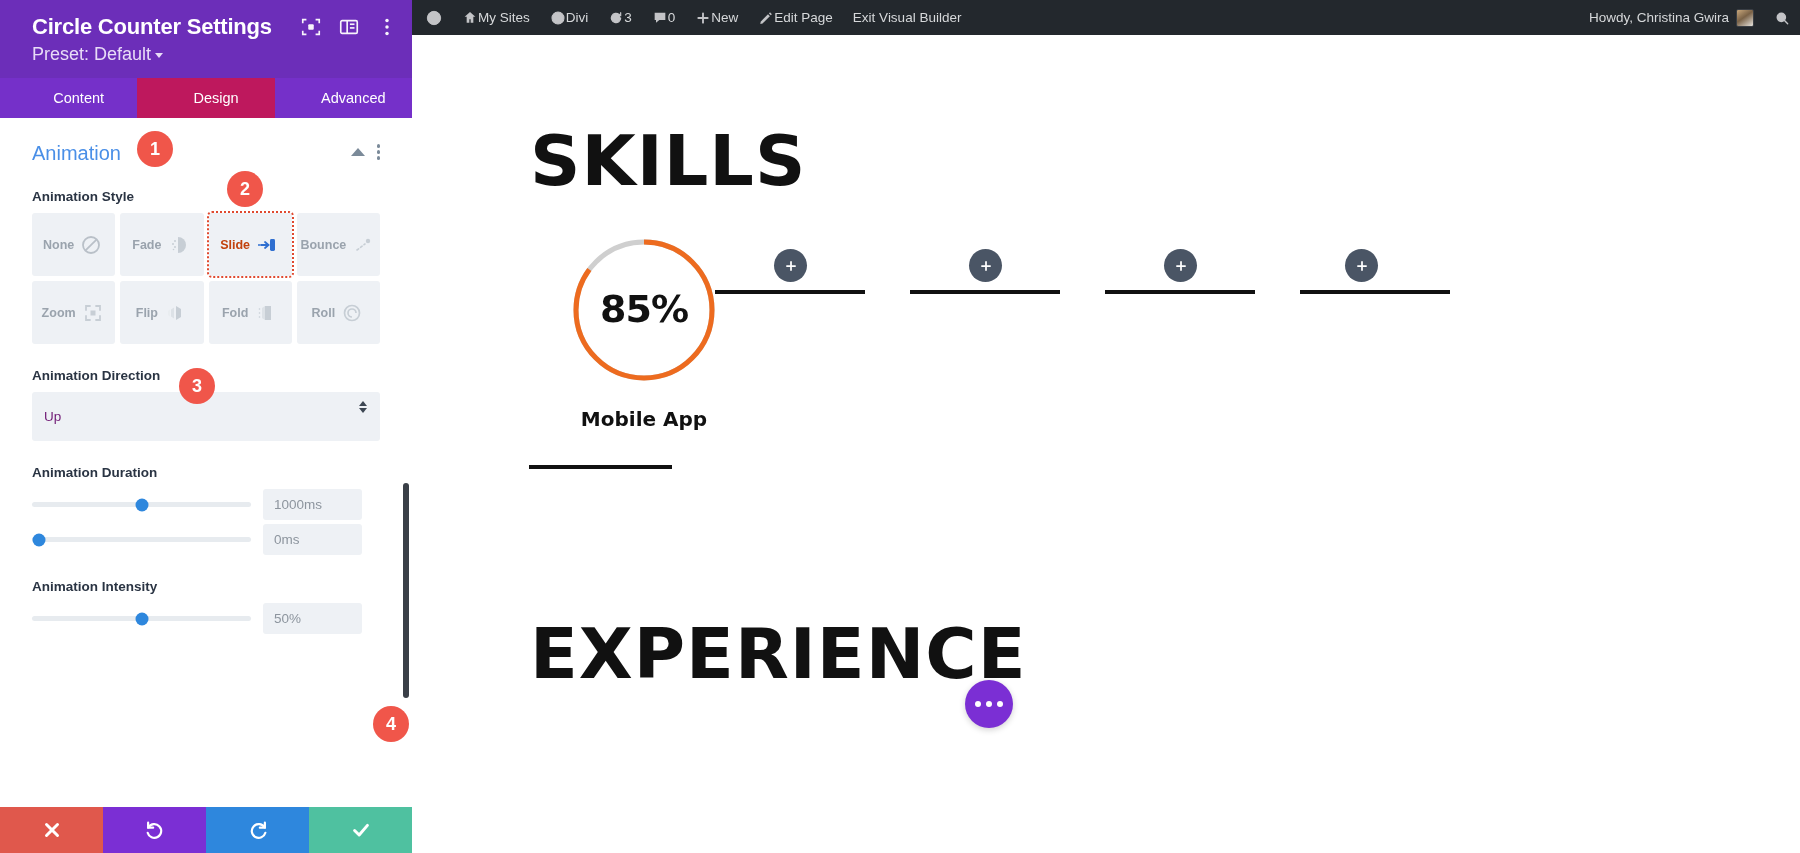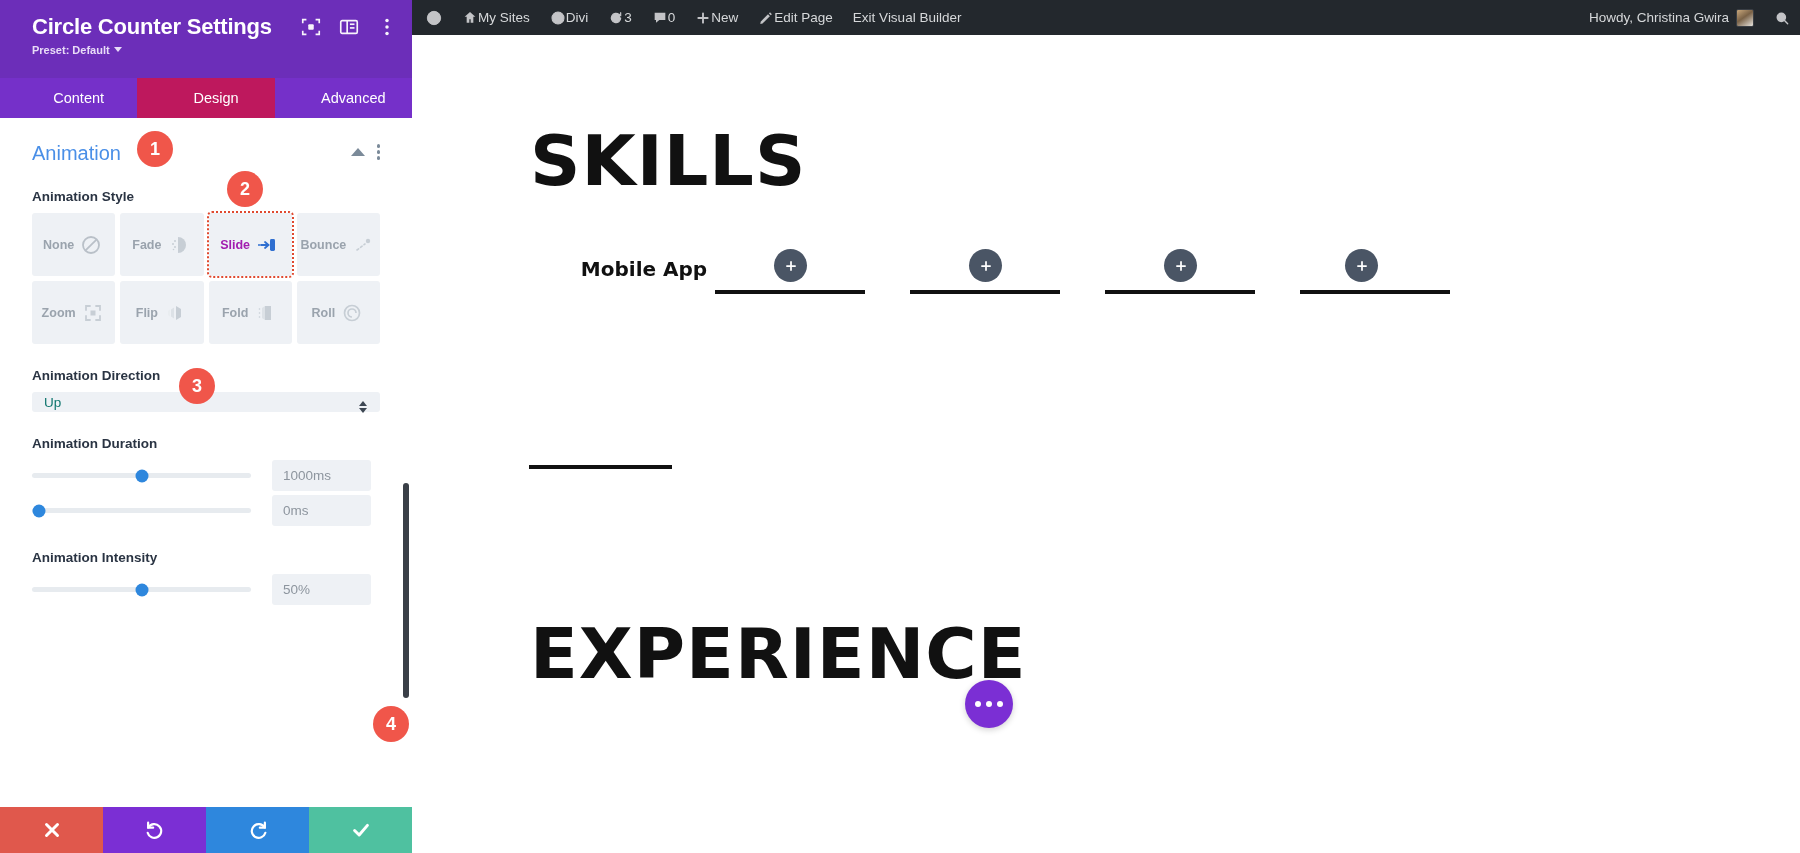--- a/index.html
+++ b/index.html
@@ -28,22 +28,22 @@
   }
   .panel-title {
     color: #ffffff;
     font-size: 22px;
     font-weight: bold;
     letter-spacing: -0.2px;
     line-height: 26px;
   }
   .panel-preset {
     color: #e8dcf7;
-    font-size: 11px;
-    font-weight: bold;
+    font-size: 18px;
+    font-weight: normal;
     margin-top: 4px;
     display: inline-block;
   }
   .caret-down {
     display: inline-block;
     width: 0; height: 0;
     border-left: 4px solid transparent;
     border-right: 4px solid transparent;
     border-top: 5px solid #e8dcf7;
     margin-left: 4px;
@@ -122,41 +122,41 @@
     background: #eef1f5;
     border-radius: 3px;
     height: 63px;
     display:flex; align-items: center; justify-content: center;
     gap: 4px;
     cursor: pointer;
     position: relative;
   }
   .style-cell .sname { font-size: 12.5px; color: #9aa3ad; font-weight: bold; }
   .style-cell.selected { background: #eef1f5; outline: 2px dotted #E0492F; outline-offset: 0px; }
-  .style-cell.selected .sname { color: #a21caf; text-align: right; }
+  .style-cell.selected .sname { color: #c2410c; text-align: right; }
   .sicon { width: 26px; height: 24px; display:block; }
 
   
   .select-box {
     position: relative;
     background: #eef1f5;
     border-radius: 3px;
-    height: 20px;
+    height: 49px;
     display:flex; align-items:center;
     padding: 0 12px;
     font-size: 13.5px;
-    color: #0f766e;
+    color: #701a75;
     cursor: pointer;
   }
   .spin { position:absolute; right: 13px; top: 9px; display:flex; flex-direction:column; gap:2px; }
   .spin .u { width:0;height:0;border-left:4px solid transparent;border-right:4px solid transparent;border-bottom:5px solid #3d4753; }
   .spin .d { width:0;height:0;border-left:4px solid transparent;border-right:4px solid transparent;border-top:5px solid #3d4753; }
 
   
-  .slider-row { display:flex; align-items:center; gap: 21px; margin-top: 4px; }
+  .slider-row { display:flex; align-items:center; gap: 12px; margin-top: 4px; }
   .track {
     position: relative;
     flex: 1 1 auto;
     height: 5px; border-radius: 3px; background:#e7ebef;
     max-width: 219px;
   }
   .knob {
     position:absolute; top:50%; transform: translate(-50%,-50%);
     width: 13px; height:13px; border-radius:50%; background:#2E87DD;
     cursor: pointer;
@@ -555,20 +555,27 @@
           </svg>
       </div>
     </div>
   </div>
 
   <div class="canvas">
 
     <div class="h-skills">SKILLS</div>
 
     <div class="counter-wrap">
+      <div class="counter-circle">
+        <svg width="150" height="150" viewBox="0 0 150 150">
+          <circle cx="75" cy="75" r="68" fill="none" stroke="#CFCFCF" stroke-width="5"></circle>
+          <circle cx="75" cy="75" r="68" fill="none" stroke="#ED6B1F" stroke-width="5" stroke-dasharray="363.2 427.3" stroke-dashoffset="0" transform="rotate(-90 75 75)"></circle>
+        </svg>
+        <div class="counter-pct">85%</div>
+      </div>
       <div class="counter-title">Mobile App</div>
     </div>
 
     <div class="rule" style="left:117px; top:430px; width:143px;"></div>
 
     <div class="plusbtn" style="left:362px; top:214px;">
       <svg viewBox="0 0 24 24" stroke="#fff" stroke-width="3" stroke-linecap="round">
           <line x1="12" y1="5" x2="12" y2="19"></line>
           <line x1="5" y1="12" x2="19" y2="12"></line>
         </svg>

